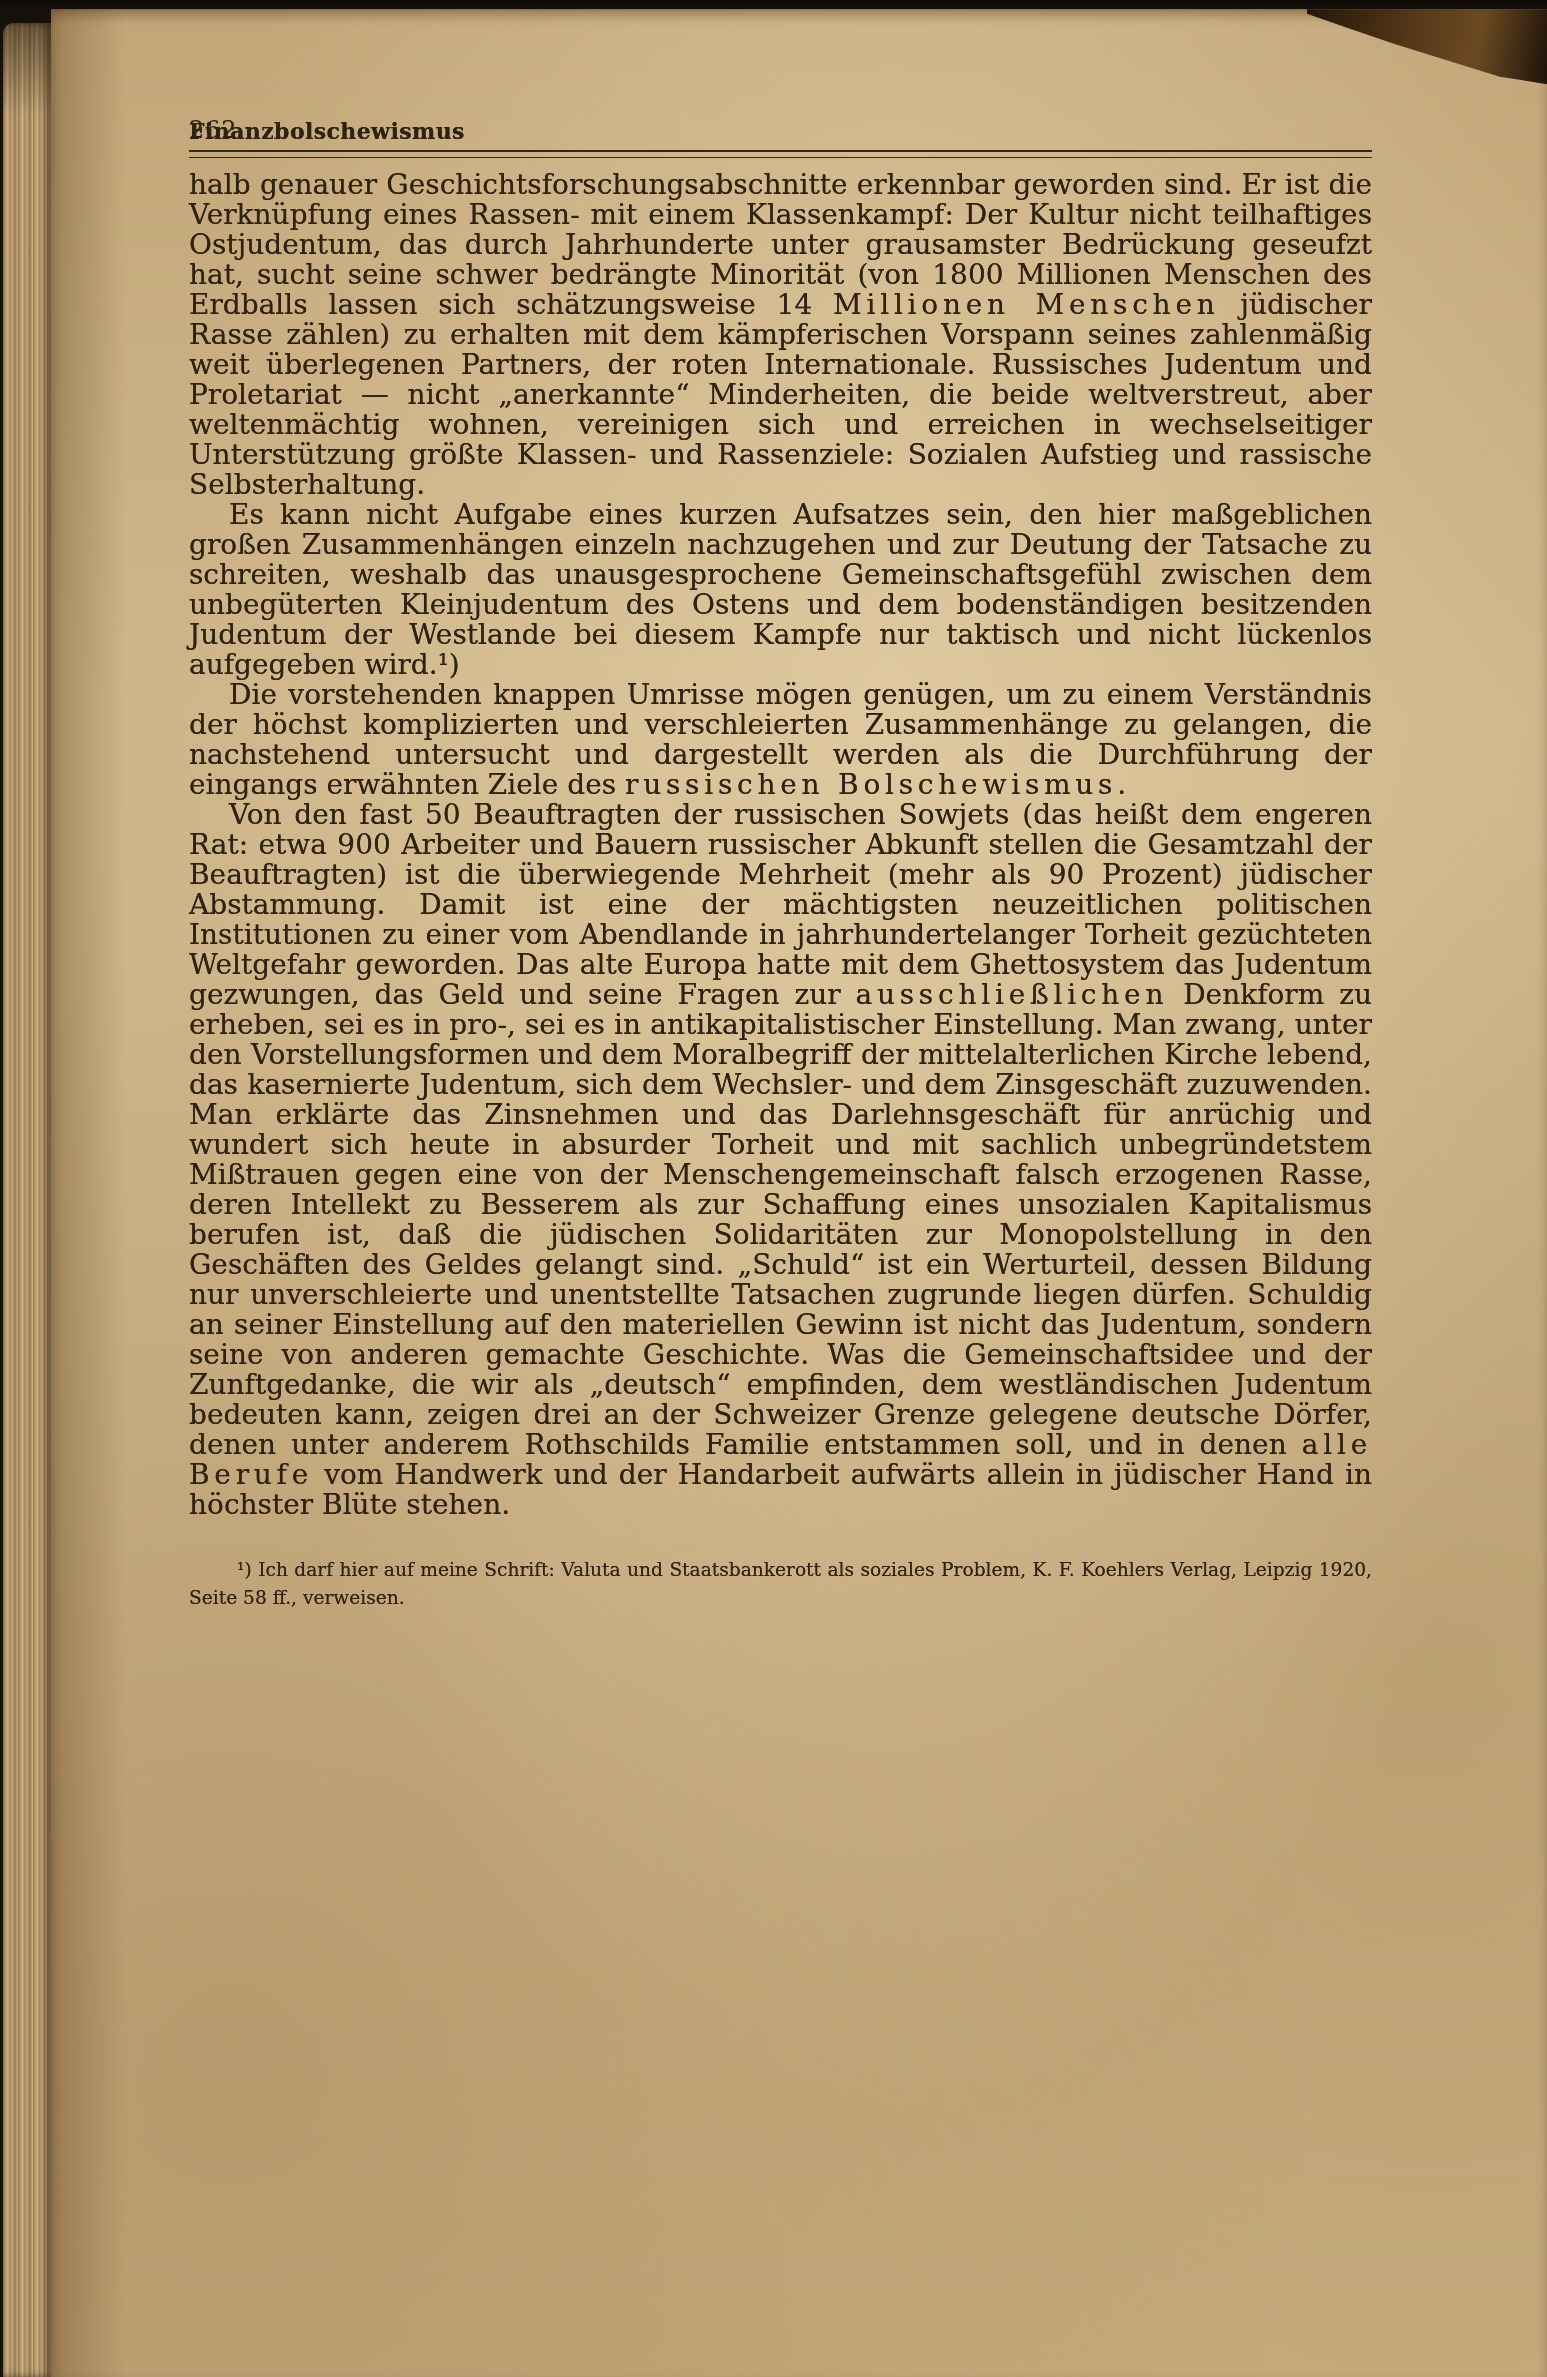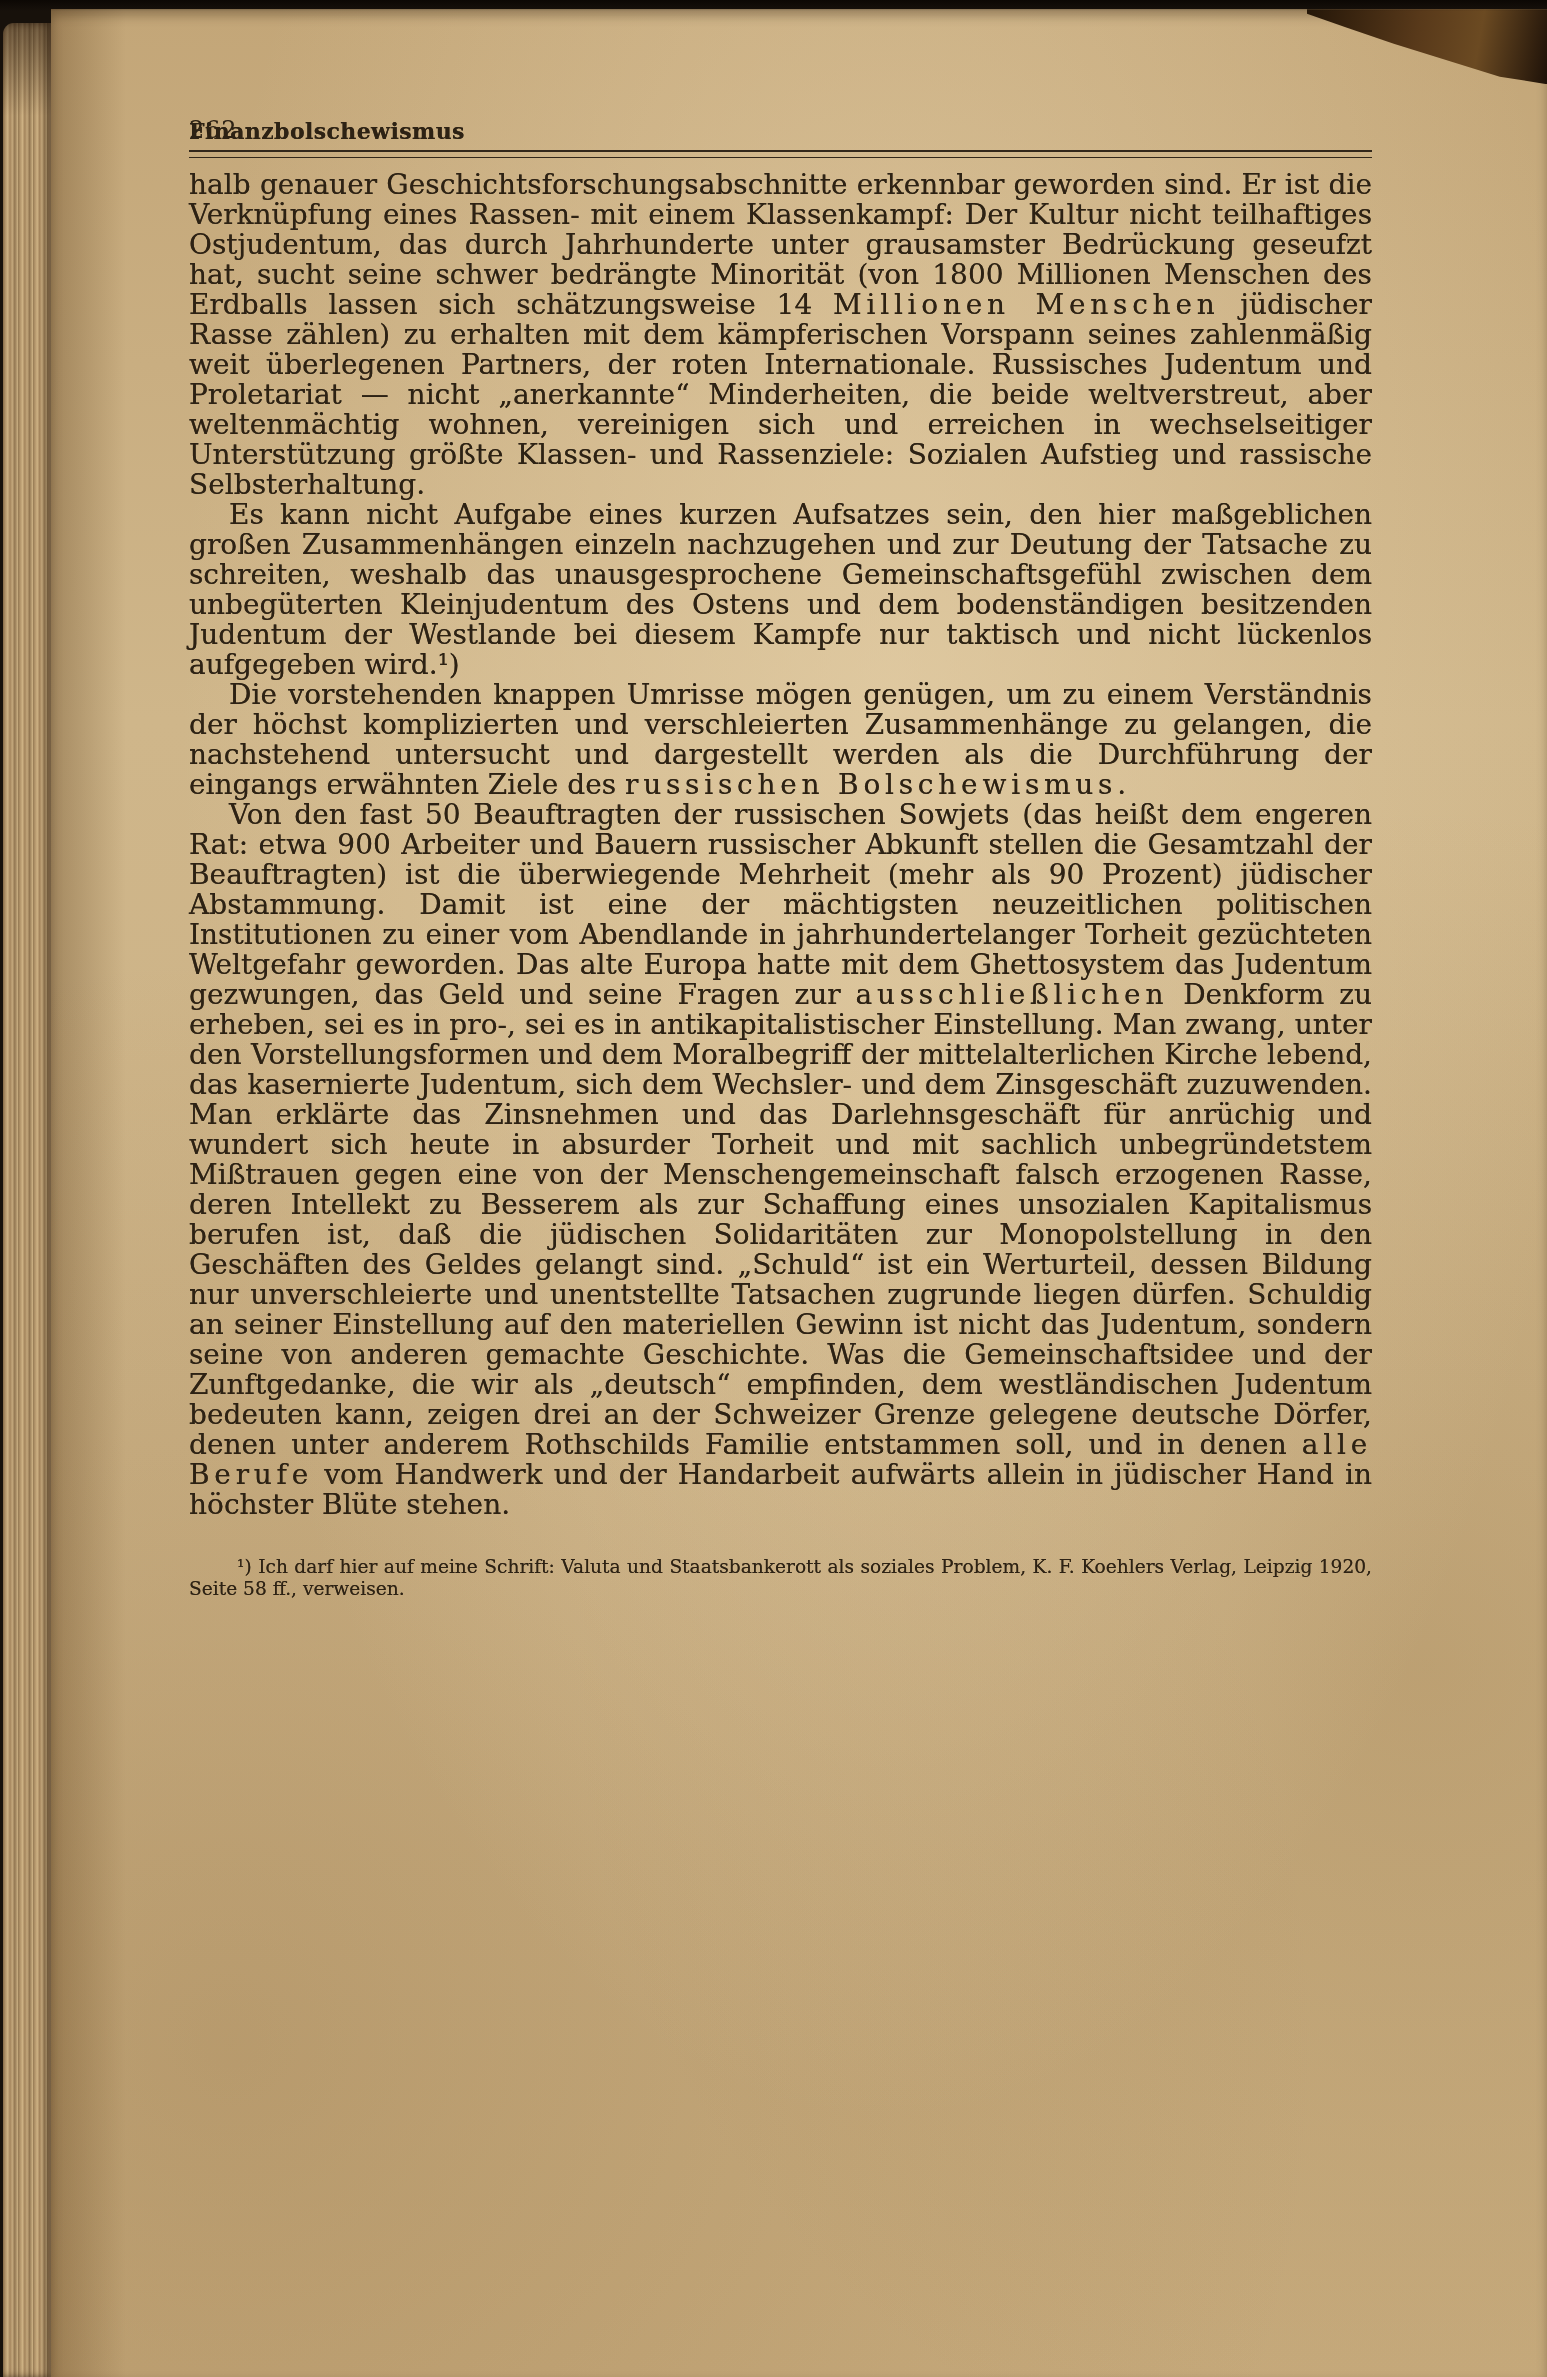--- a/index.html
+++ b/index.html
@@ -66,21 +66,21 @@
   .body-text p.para {
     margin:0;
     font-size:28px; line-height:30px;
     text-shadow:0 0 0.4px rgba(45,34,20,.75);
     hyphens:manual;
   }
   .body-text p.para.indent { text-indent:40px; }
   .sperr { letter-spacing:.17em; }
   .footnote {
     margin-top:36px;
-    font-size:18.6px; line-height:22px;
+    font-size:18.6px; line-height:28px;
     text-align:justify;
     text-shadow:0 0 0.3px rgba(45,34,20,.7);
   }
   .footnote p { margin:0; text-indent:48px; }
 </style>
 </head>
 <body>
 
 <div class="scan">
   <div class="page-edges"></div>

